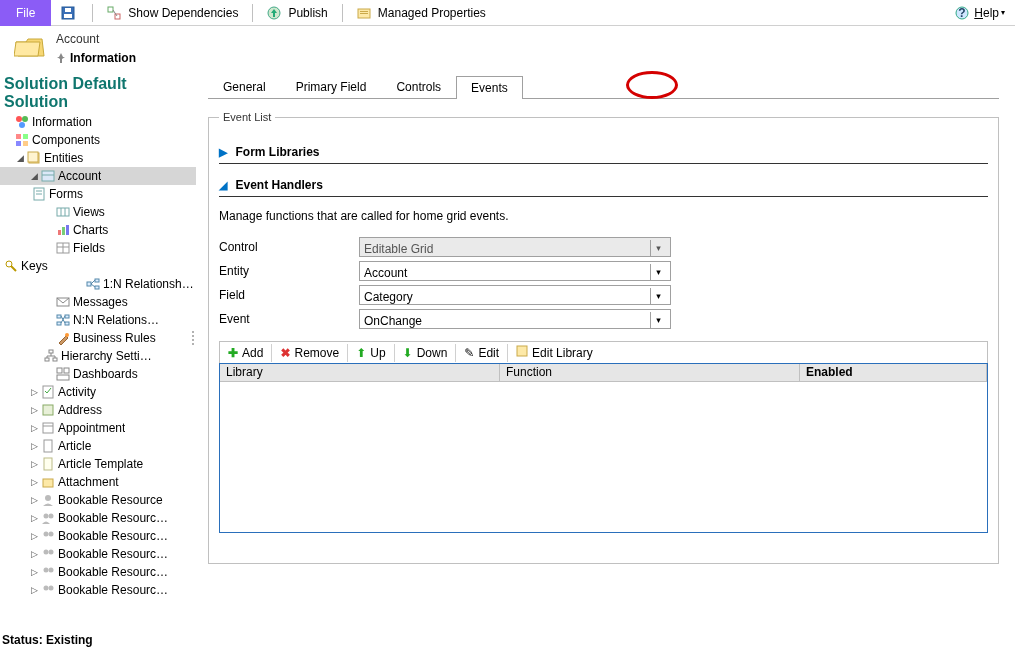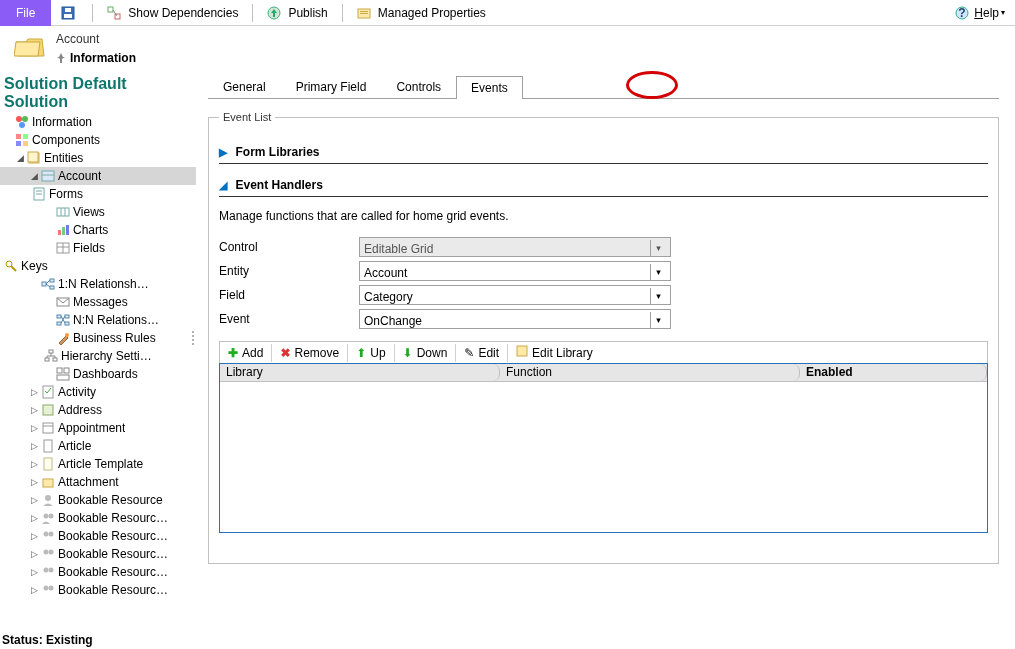--- a/index.html
+++ b/index.html
@@ -46,21 +46,21 @@
 .form-label { width: 140px; }
 .form-select { width: 312px; height:20px; border:1px solid #a0a0a0; background:#fff; display:flex; align-items:flex-end; justify-content:space-between; padding:0 4px; }
 .form-select.disabled { background:#eaeaea; color:#555; }
 .dd-arrow { width:16px; height:16px; border-left:1px solid #a0a0a0; display:flex; align-items:center; justify-content:center; font-size:9px; }
 
 .grid-toolbar { display:flex; border:1px solid #c0c0c0; border-bottom:none; margin-top:12px; height:22px; align-items:center; }
 .gt-item { display:flex; align-items:center; gap:4px; padding:0 8px; height:22px; cursor:pointer; }
 .gt-sep { width:1px; height:18px; background:#d0d0d0; }
 .grid { border:1px solid #2a6fbb; }
 .grid-head { display:flex; background:#e6e6e6; border-bottom:1px solid #c0c0c0; height:18px; }
-.grid-head div { padding:1px 6px; border-right:1px solid #c0c0c0;border-radius:7px; }
+.grid-head div { padding:1px 6px; border-right:1px solid #c0c0c0; }
 .gh1{ width:280px;} .gh2{ width:300px;} .gh3{ flex:1; border-right:none;font-weight:bold;}
 .grid-body { height:150px; background:#fff; }
 
 .status { position:absolute; bottom:2px; left:2px; font-weight:bold; font-size:12px;}
 </style>
 </head>
 <body>
 
 <div class="toolbar">
   <div class="file-btn">File</div>
@@ -224,21 +224,21 @@
         </div>
       <div class="tree-row" style="">
           <span class="icn">
             <svg width="14" height="14">
               <circle cx="5" cy="5" r="3" fill="none" stroke="#b90"></circle>
               <line x1="7" y1="7" x2="12" y2="12" stroke="#b90" stroke-width="2"></line>
             </svg>
           </span>
           <span class="tree-label">Keys</span>
         </div>
-      <div class="tree-row" style="padding-left:41px">
+      <div class="tree-row" style="padding-left:86px">
           <span class="icn">
             <svg width="14" height="14">
               <rect x="1" y="5" width="4" height="4" fill="#def" stroke="#58a"></rect>
               <rect x="9" y="2" width="4" height="3" fill="#def" stroke="#58a"></rect>
               <rect x="9" y="9" width="4" height="3" fill="#def" stroke="#58a"></rect>
               <line x1="5" y1="7" x2="9" y2="3" stroke="#58a"></line>
               <line x1="5" y1="7" x2="9" y2="10" stroke="#58a"></line>
             </svg>
           </span>
           <span class="tree-label">1:N Relationsh…</span>

